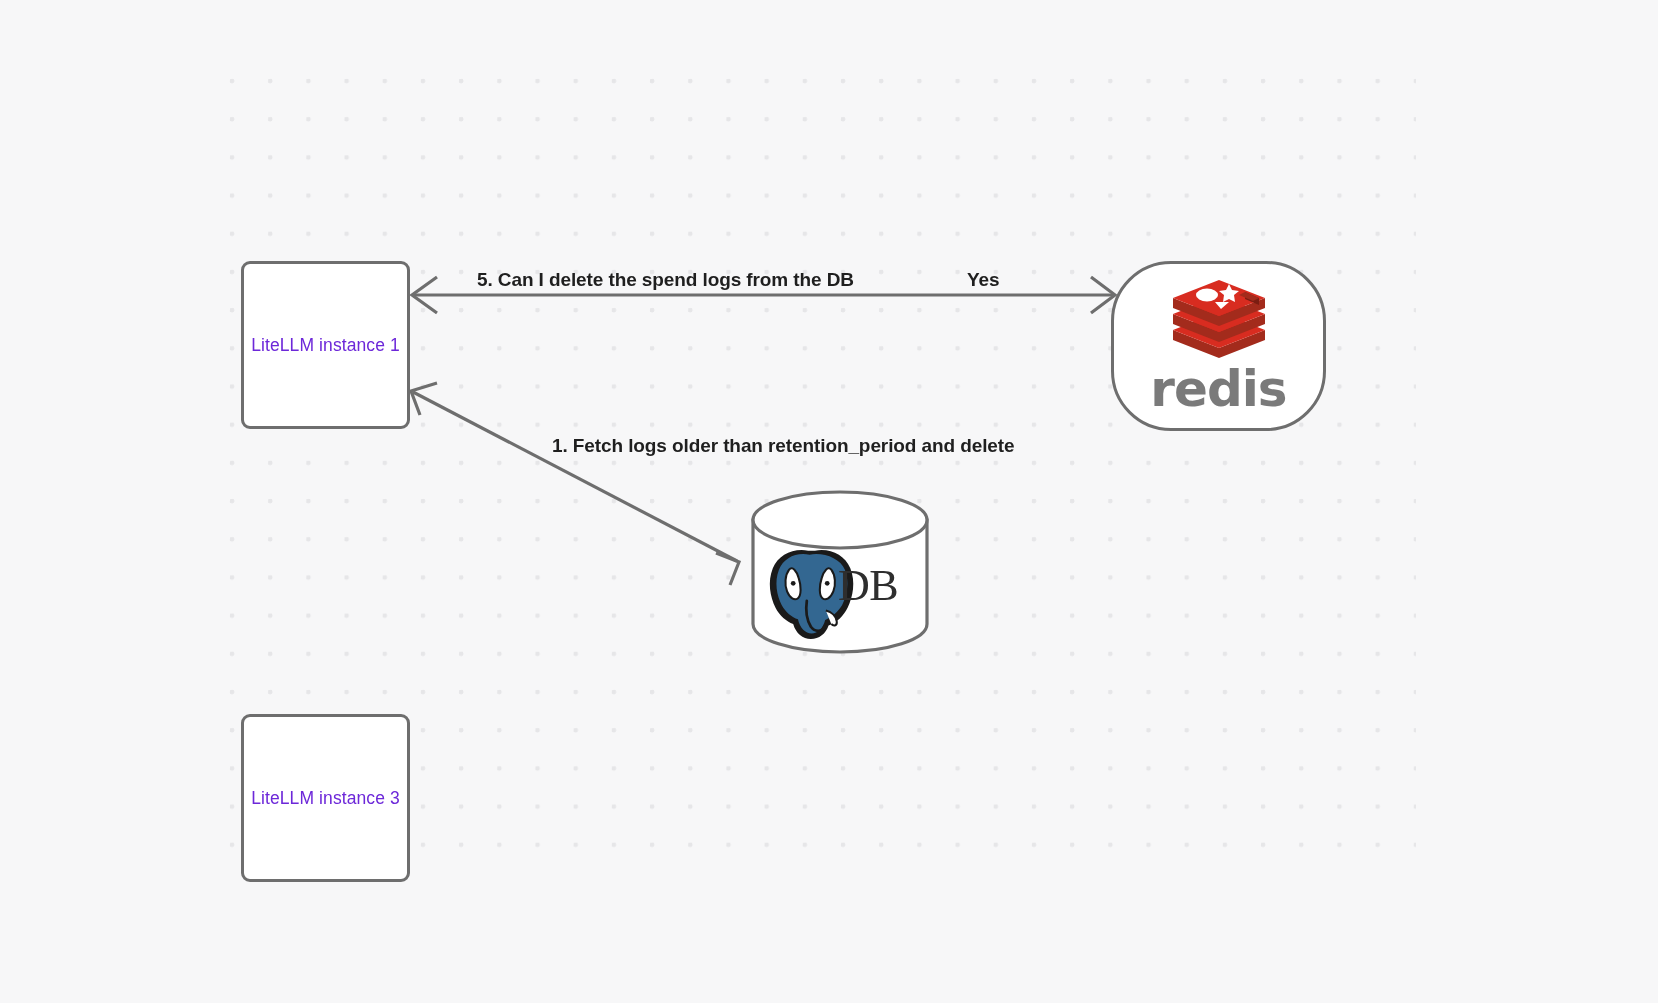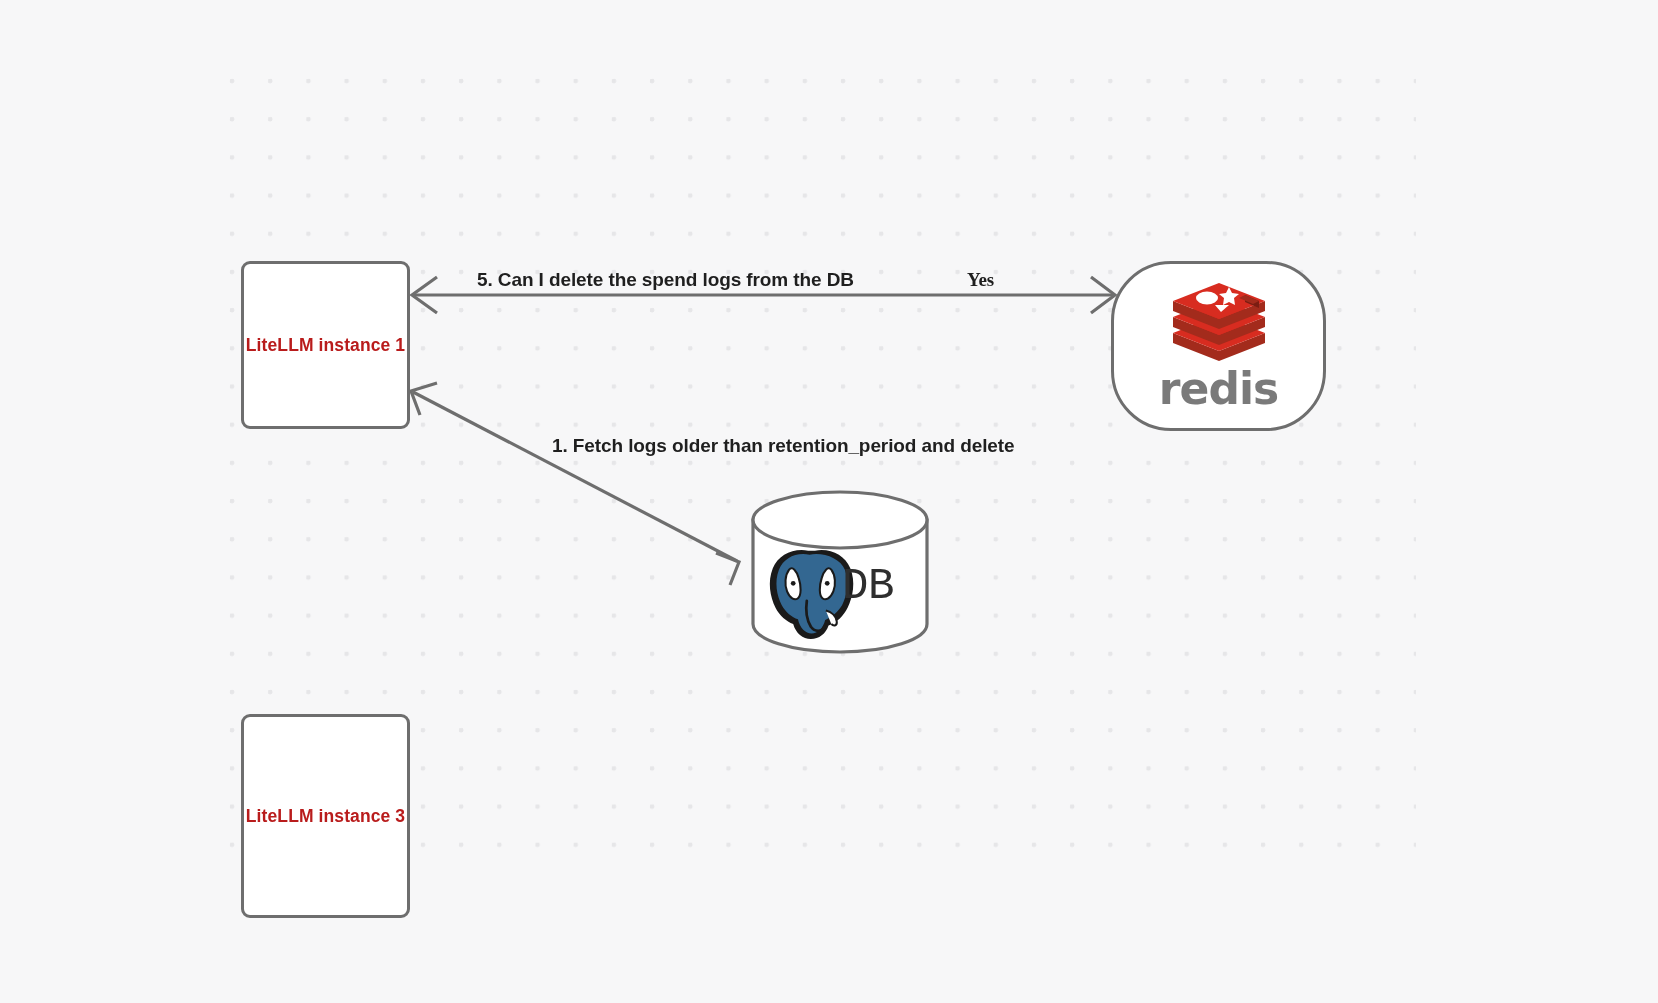--- a/index.html
+++ b/index.html
@@ -36,49 +36,49 @@
     background: #ffffff;
     border: 3px solid #6e6e6e;
     border-radius: 9px;
     display: flex;
     align-items: center;
     justify-content: center;
     box-sizing: border-box;
   }
   .node-box .node-label {
     font-size: 17.5px;
-    color: #b91c1c;
+    color: #6d28d9;
     letter-spacing: 0.1px;
-    font-weight: 700;
+    font-weight: 400;
     text-align: right;
     line-height: 1.2;
   }
   #node-instance-1 { left: 241px; top: 261px; width: 169px; height: 168px; }
   #node-instance-2 { left: 241px; top: 488px; width: 169px; height: 168px; }
-  #node-instance-3 { left: 241px; top: 714px; width: 169px; height: 204px; }
+  #node-instance-3 { left: 241px; top: 714px; width: 169px; height: 168px; }
 
   
   #node-redis {
     position: absolute;
     left: 1111px;
     top: 261px;
     width: 215px;
     height: 170px;
     background: #ffffff;
     border: 3px solid #6e6e6e;
     border-radius: 60px;
     box-sizing: border-box;
     display: flex;
     flex-direction: column;
     align-items: center;
     justify-content: center;
   }
   #redis-logo-svg { display: block; }
   .redis-wordmark {
-    font-size: 44px;
+    font-size: 50px;
     font-weight: 700;
     color: #7a7a7a;
     letter-spacing: -1px;
     line-height: 1;
     margin-top: 2px;
     font-family: "DejaVu Sans", sans-serif;
   }
   
   #node-db {
     position: absolute;
@@ -96,33 +96,33 @@
     justify-content: center;
     padding-top: 28px;
     box-sizing: border-box;
   }
   .db-text {
     font-size: 44px;
     font-weight: 400;
     color: #2e2e2e;
     letter-spacing: -0.5px;
     line-height: 1;
-    font-family: Liberation Mono, monospace;
+    font-family: Liberation Serif, serif;
   }
   
   .edge-label {
     position: absolute;
     font-size: 19px;
     font-weight: 700;
     color: #1f1f1f;
     white-space: nowrap;
     letter-spacing: -0.1px;
   }
   #edge-label-1 { left: 477px; top: 269px; }
-  #edge-label-1-answer { left: 967px; top: 269px; font-family: Liberation Serif, serif; }
+  #edge-label-1-answer { left: 967px; top: 269px; }
   #edge-label-2 { left: 552px; top: 435px; }
 
   svg.overlay {
     position: absolute;
     left: 0; top: 0;
     width: 1658px;
     height: 1003px;
     pointer-events: none;
   }
 </style>

